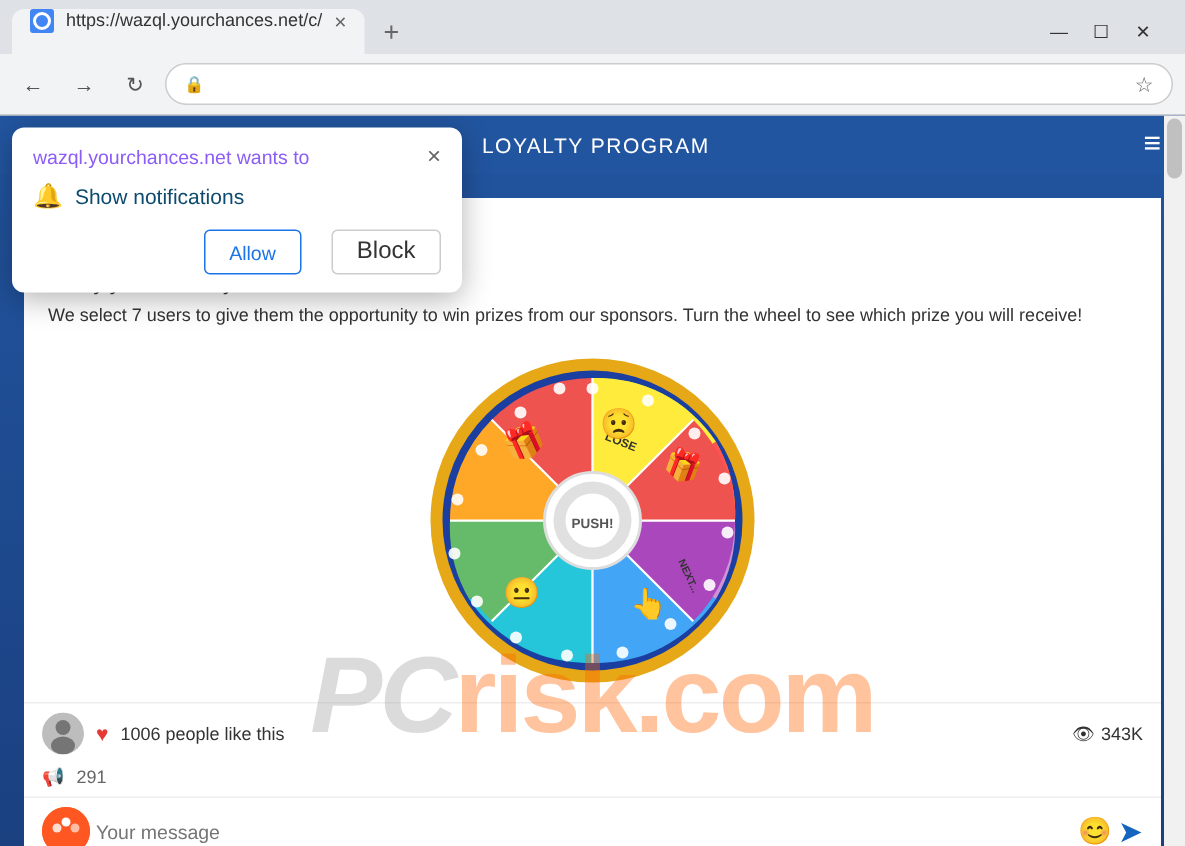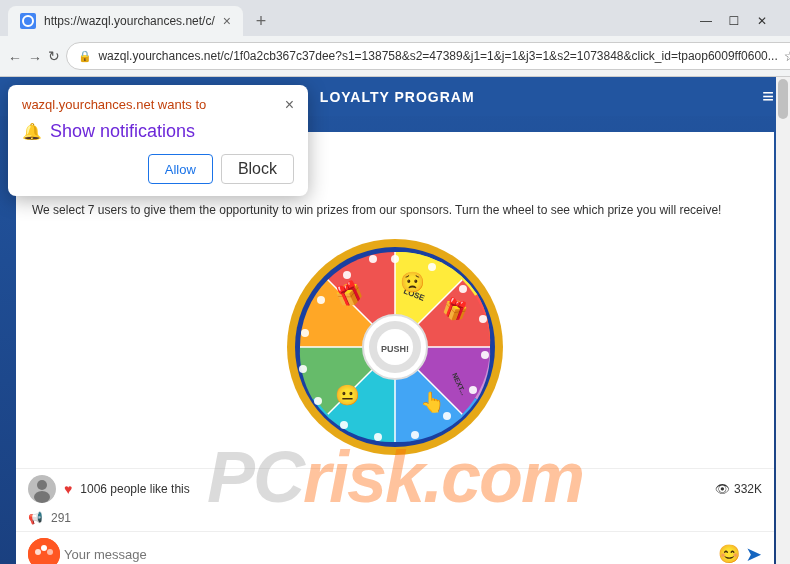--- a/index.html
+++ b/index.html
@@ -14,21 +14,20 @@
     .tab-bar {
       display: flex;
       align-items: center;
       padding: 6px 8px 0;
       background: #dee1e6;
       height: 36px;
     }
 
     .tab {
       display: flex;
-      align-items: center;
       background: #f1f3f4;
       border-radius: 8px 8px 0 0;
       padding: 0 12px;
       height: 30px;
       font-size: 12px;
       color: #333;
       min-width: 180px;
       max-width: 240px;
       gap: 8px;
     }
@@ -124,21 +123,21 @@
       background: #2255a0;
       display: flex;
       align-items: center;
       justify-content: space-between;
       padding: 8px 16px;
       color: white;
     }
 
     .site-header-left { display: flex; align-items: center; gap: 8px; }
     .hamburger-icon { font-size: 18px; cursor: pointer; }
-    .site-title { font-size: 14px; font-weight: bold; letter-spacing: 1px; }
+    .site-title { font-size: 14px; font-weight: normal; letter-spacing: 1px; }
     .site-menu-icon { font-size: 20px; cursor: pointer; }
 
     
     .site-main {
       background: white;
       margin: 16px;
       padding: 0;
       height: calc(100% - 44px);
       overflow: hidden;
       position: relative;
@@ -267,48 +266,48 @@
 
     .popup-header {
       display: flex;
       align-items: flex-start;
       justify-content: space-between;
       margin-bottom: 8px;
     }
 
     .popup-title {
       font-size: 13px;
-      color: #c2410c;
+      color: #8b5cf6;
       font-weight: normal;
     }
 
     .popup-close {
       font-size: 16px;
       color: #666;
       cursor: pointer;
       line-height: 1;
     }
 
     .popup-notification-row {
       display: flex;
       align-items: center;
       gap: 8px;
       margin-bottom: 12px;
     }
 
     .bell-icon { font-size: 16px; color: #444; }
 
     .popup-notification-text {
-      font-size: 18px;
-      color: #6d28d9;
+      font-size: 14px;
+      color: #0c4a6e;
     }
 
     .popup-buttons {
       display: flex;
-      gap: 8px;
+      gap: 20px;
       justify-content: flex-end;
     }
 
     .popup-allow-btn {
       padding: 5px 16px;
       background: white;
       border: 1px solid #1a73e8;
       border-radius: 4px;
       color: #1a73e8;
       font-size: 13px;
@@ -321,41 +320,40 @@
       border: 1px solid #ccc;
       border-radius: 4px;
       color: #333;
       font-size: 16px;
       cursor: pointer;
     }
 
     
     .watermark {
       position: absolute;
-      bottom: 47px;
+      bottom: 60px;
       left: 50%;
       transform: translateX(-50%);
       z-index: 200;
       pointer-events: none;
       opacity: 0.85;
     }
 
     .watermark-text-pc {
       font-size: 72px;
       font-weight: 900;
       color: rgba(150,150,150,0.4);
       font-style: italic;
       letter-spacing: -2px;
     }
 
     .watermark-text-risk {
       font-size: 72px;
       font-weight: 900;
       color: rgba(255,100,0,0.45);
-      font-style: italic;
       letter-spacing: -2px;
     }
 
     .watermark-wrapper {
       display: flex;
       align-items: center;
     }
 
     
     .scrollbar {
@@ -393,21 +391,20 @@
       <div class="win-btn">✕</div>
     </div>
   </div>
 
   <div class="address-bar-row">
     <div class="nav-btn">←</div>
     <div class="nav-btn">→</div>
     <div class="nav-btn">↻</div>
     <div class="address-bar">
       <span class="address-lock">🔒</span>
-      <span class="address-text">wazql.yourchances.net/c/1f0a2cb367c37dee?s1=138758&amp;s2=47389&amp;j1=1&amp;j=1&amp;j3=1&amp;s2=1073848&amp;click_id=tpaop6009ff0600...</span>
       <span class="address-star">☆</span>
 
     </div>
 
   </div>
 </div>
 
 <div class="page-content">
   <div class="website-bg">
 
@@ -522,21 +519,21 @@
             <svg width="28" height="28" viewBox="0 0 28 28">
               <circle cx="14" cy="14" r="14" fill="#bdbdbd"></circle>
               <circle cx="14" cy="10" r="5" fill="#757575"></circle>
               <ellipse cx="14" cy="22" rx="8" ry="6" fill="#757575"></ellipse>
             </svg>
           </div>
           <span class="heart-icon">♥</span>
           <span style="font-size:12px; color:#333;">1006 people like this</span>
           <div class="views-row">
             <span>👁</span>
-            <span>332K</span>
+            <span>343K</span>
           </div>
         </div>
         <div class="share-row">
           <span>📢</span>
           <span>291</span>
         </div>
         <div class="comment-row">
           <div class="comment-avatar">
             <svg width="32" height="32" viewBox="0 0 32 32">
               <circle cx="16" cy="16" r="16" fill="#ff5722"></circle>

